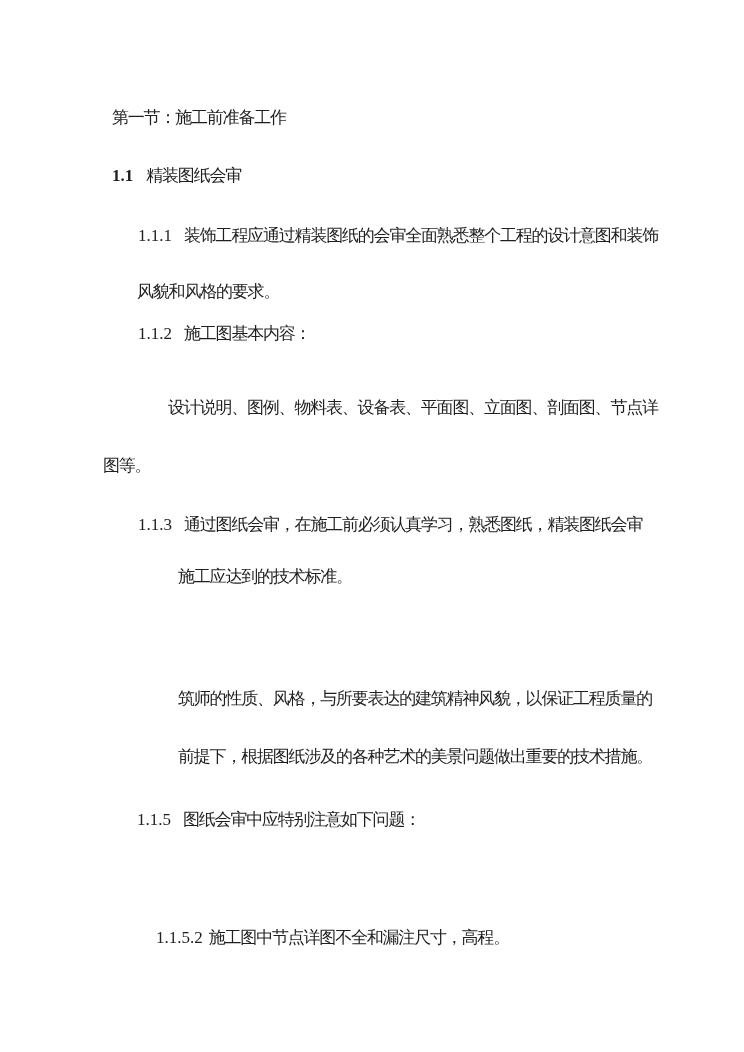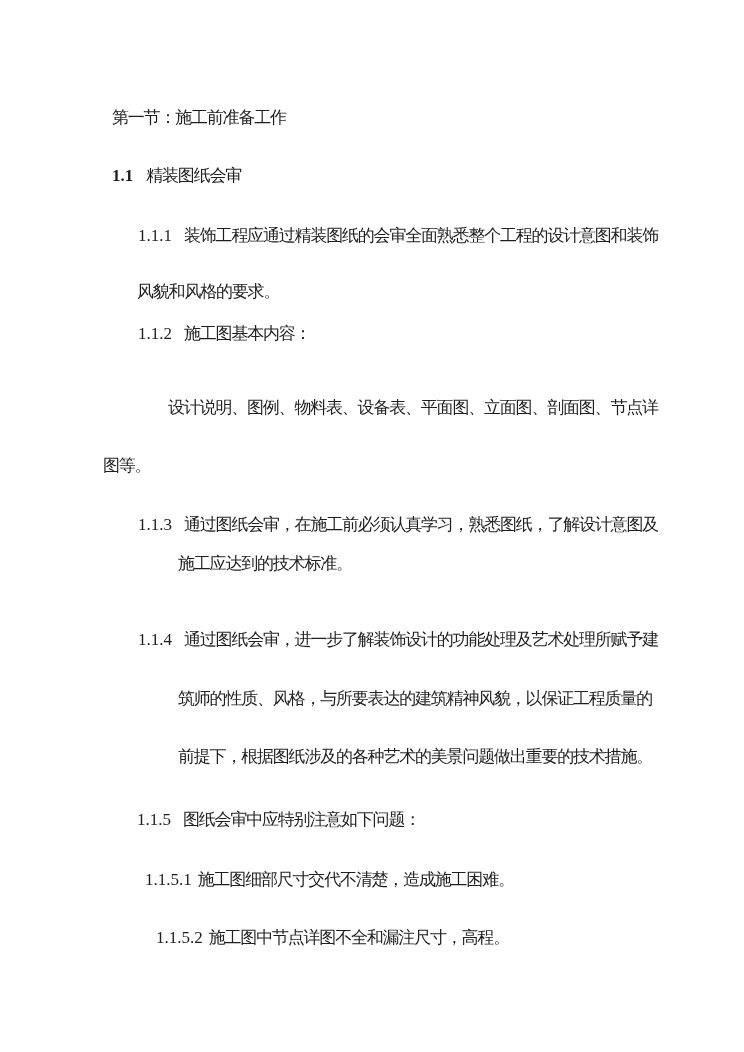--- a/index.html
+++ b/index.html
@@ -45,29 +45,27 @@
   <p class="line" style="left:138px; top:225px"><span class="num gap-md">1.1.1</span><span>装饰工程应通过精装图纸的会审全面熟悉整个工程的设计意图和装饰</span></p>
 
   <p class="line" style="left:137px; top:281px">风貌和风格的要求。</p>
 
   <p class="line" style="left:138px; top:323px"><span class="num gap-md">1.1.2</span><span>施工图基本内容：</span></p>
 
   <p class="line" style="left:168px; top:397px">设计说明、图例、物料表、设备表、平面图、立面图、剖面图、节点详</p>
 
   <p class="line" style="left:103px; top:455px">图等。</p>
 
-  <p class="line" style="left:138px; top:514px"><span class="num gap-md">1.1.3</span><span>通过图纸会审，在施工前必须认真学习，熟悉图纸，了解设计意图及</span></p>
+  <p class="line" style="left:138px; top:514px"><span class="num gap-md">1.1.3</span><span>通过图纸会审，在施工前必须认真学习，熟悉图纸，精装图纸会审</span></p>
 
-  <p class="line" style="left:178px; top:553px">施工应达到的技术标准。</p>
+  <p class="line" style="left:178px; top:566px">施工应达到的技术标准。</p>
 
-  <p class="line" style="left:138px; top:629px"><span class="num gap-md">1.1.4</span><span>通过图纸会审，进一步了解装饰设计的功能处理及艺术处理所赋予建</span></p>
 
   <p class="line" style="left:178px; top:746px">前提下，根据图纸涉及的各种艺术的美景问题做出重要的技术措施。</p>
 
   <p class="line" style="left:178px; top:688px">筑师的性质、风格，与所要表达的建筑精神风貌，以保证工程质量的</p>
 
   <p class="line" style="left:137px; top:809px"><span class="num gap-md">1.1.5</span><span>图纸会审中应特别注意如下问题：</span></p>
 
-  <p class="line" style="left:145px; top:869px"><span class="num gap-sm">1.1.5.1</span><span>施工图细部尺寸交代不清楚，造成施工困难。</span></p>
 
   <p class="line" style="left:156px; top:927px"><span class="num gap-sm">1.1.5.2</span><span>施工图中节点详图不全和漏注尺寸，高程。</span></p>
 
 </div>
 
 </body></html>

